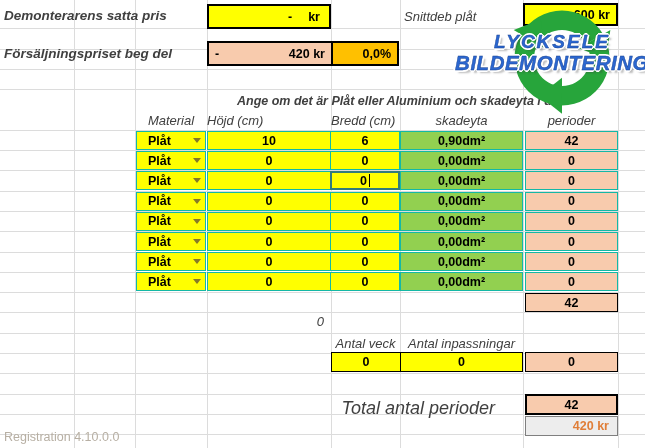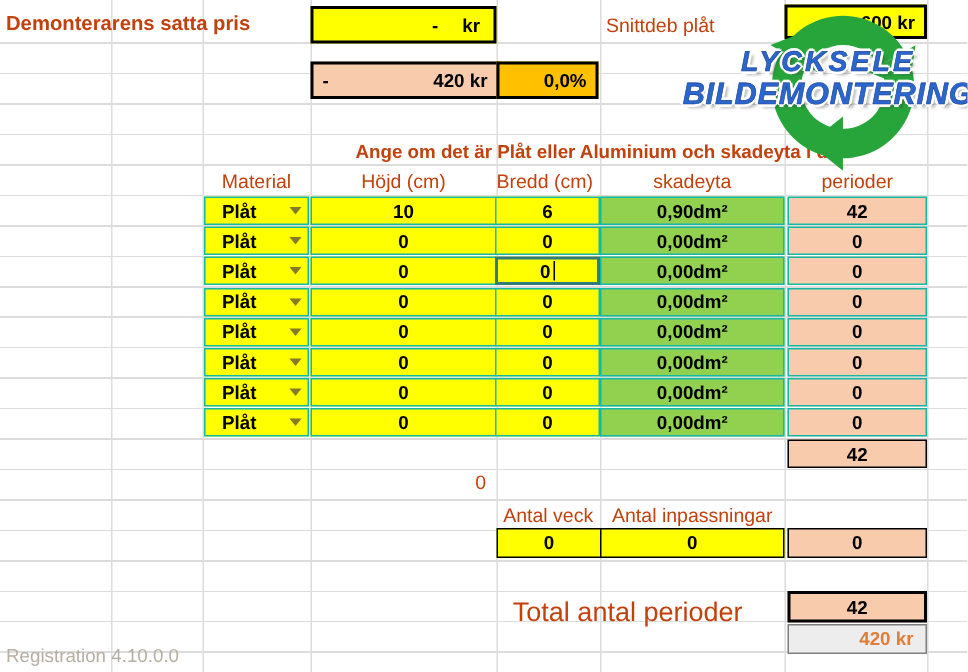--- a/index.html
+++ b/index.html
@@ -4,21 +4,21 @@
 <style>
   html,body{margin:0;padding:0;}
   body{font-family:"Liberation Sans","DejaVu Sans",sans-serif;background:#fff;}
   #page{position:relative;width:645px;height:448px;background:#fff;overflow:hidden;}
 
   
   .hgrid{position:absolute;left:0;top:9px;width:645px;height:430px;z-index:0;
     background:repeating-linear-gradient(to bottom,transparent 0,transparent 19.3px,#dcdcdc 19.3px,#dcdcdc 20.3px);}
   .vline{position:absolute;top:0;width:1px;height:448px;background:#dcdcdc;z-index:0;}
 
-  .lbl{position:absolute;z-index:1;font-size:13px;color:#c2410c;white-space:nowrap;}
+  .lbl{position:absolute;z-index:1;font-size:13px;color:#404040;white-space:nowrap;font-style:italic;}
   .bold{font-weight:bold;}
 
   .cell{position:absolute;z-index:2;box-sizing:border-box;display:flex;align-items:center;
         font-size:12.5px;font-weight:bold;color:#000;}
   .bthick{border:2px solid #000;}
   .bthin{border:1px solid #000;}
   .yellow{background:#FFFF00;}
   .peach{background:#F8CBAD;}
   .orange{background:#FFC000;}
   .grey{background:#EDEDED;}
@@ -69,33 +69,34 @@
   <div class="cell yellow bthick" style="left:207px;top:4px;width:124px;height:25px;justify-content:flex-end;gap:16px;padding-right:9px;">
     <span>-</span>
     <span>kr</span>
   </div>
 
   <div class="lbl" style="left:404px;top:9px;">Snittdeb plåt</div>
   <div class="cell yellow bthick" style="left:523px;top:3px;width:95px;height:23px;justify-content:flex-end;padding-right:6px;">
     <span>600 kr</span>
   </div>
 
+  <div class="lbl bold" style="left:4px;top:46px;font-size:13.5px;">Försäljningspriset beg del</div>
   <div class="cell peach bthick" style="left:207px;top:41px;width:126px;height:25px;justify-content:space-between;padding:0 6px;">
     <span>-</span>
     <span>420 kr</span>
   </div>
   <div class="cell orange bthick" style="left:331px;top:41px;width:68px;height:25px;justify-content:flex-end;padding-right:6px;">
     <span>0,0%</span>
   </div>
 
   <div class="lbl bold" style="left:237px;top:94px;font-size:12.5px;">Ange om det är Plåt eller Aluminium och skadeyta i dm</div>
 
   <div id="table-headers">
       <div class="lbl" style="left: 135px; top: 113px; width: 72px; text-align: center;">Material</div>
-      <div class="lbl" style="left: 207px; top: 113px; width: 124px; text-align: center;">Höjd (cm)</div>
+      <div class="lbl" style="left: 207px; top: 113px; width: 124px; ">Höjd (cm)</div>
       <div class="lbl" style="left: 331px; top: 113px; width: 69px; text-align: left;">Bredd (cm)</div>
       <div class="lbl" style="left: 400px; top: 113px; width: 123px; text-align: center;">skadeyta</div>
       <div class="lbl" style="left: 525px; top: 113px; width: 93px; text-align: center;">perioder</div>
     </div>
 
   <div id="table-body">
       <div class="trow">
         <div class="tc c-mat" style="top: 131px;">
           <span>Plåt</span>
           <span class="dd-arrow"></span>

